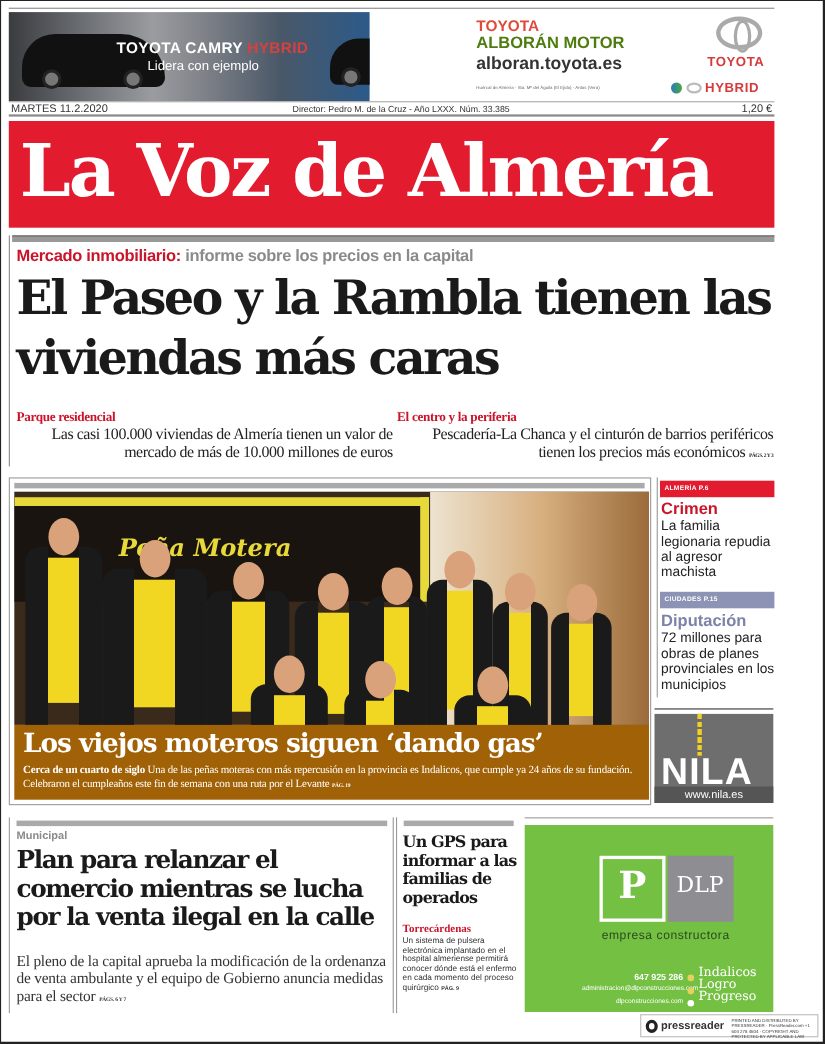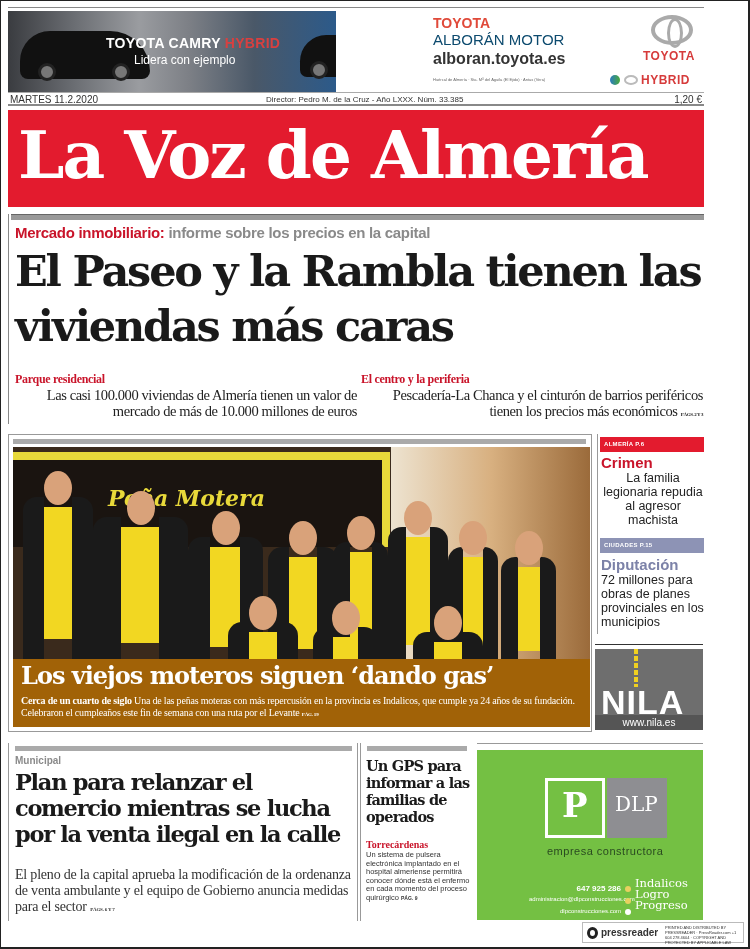--- a/index.html
+++ b/index.html
@@ -11,21 +11,21 @@
   .ad-photo { position: absolute; left: 0; top: 3px; width: 328px; height: 81px; background: linear-gradient(90deg,#3a3c40 0%,#6a6d72 20%,#9a9ca0 40%,#7d8086 55%,#4a5868 75%,#2c5a8a 100%); overflow: hidden; }
   .car { position: absolute; background: #111; border-radius: 30px 40px 8px 8px; }
   .car.left { left: 12px; top: 20px; width: 130px; height: 48px; }
   .car.right { left: 292px; top: 24px; width: 110px; height: 42px; }
   .wheel { position: absolute; width: 18px; height: 18px; border-radius: 50%; background: #777; border: 3px solid #222; }
   .ad-title { position: absolute; left: 98px; top: 24px; font-size: 14px; color: #fff; font-weight: bold; letter-spacing: 0.3px; }
   .ad-title .hybrid { color: #d84040; }
   .ad-sub { position: absolute; left: 126px; top: 42px; font-size: 12px; color: #fff; }
   .ad-right { position: absolute; left: 417px; top: 3px; width: 279px; height: 81px; background: #fff; }
   .ad-brand { position: absolute; left: 8px; top: 4px; font-size: 14px; color: #e04a3a; font-weight: bold; }
-  .ad-dealer { position: absolute; left: 8px; top: 20px; font-size: 15px; font-weight: normal; color: #0c4a6e; }
+  .ad-dealer { position: absolute; left: 8px; top: 20px; font-size: 15px; font-weight: bold; color: #4d7c0f; }
   .ad-url { position: absolute; left: 8px; top: 39px; font-size: 16px; font-weight: bold; color: #333; }
   .ad-addr { position: absolute; left: 8px; top: 66px; font-size: 4px; color: #666; }
   .toyota-emblem { position: absolute; left: 226px; top: 4px; width: 42px; height: 30px; border: 4px solid #aaa; border-radius: 50%; }
   .toyota-emblem::after { content: ""; position: absolute; left: 12px; top: -1px; width: 10px; height: 24px; border: 3px solid #aaa; border-radius: 50%; }
   .toyota-word { position: absolute; left: 218px; top: 38px; font-size: 12px; font-weight: bold; color: #d63b3b; letter-spacing: 0.5px; }
   .hybrid-dot { position: absolute; left: 185px; top: 64px; width: 10px; height: 10px; border-radius: 50%; background: linear-gradient(90deg,#2b7bc0,#4aaa3a); }
   .hybrid-emblem { position: absolute; left: 199px; top: 64px; width: 14px; height: 10px; border: 2px solid #bbb; border-radius: 50%; }
   .hybrid-word { position: absolute; left: 216px; top: 62px; font-size: 12px; font-weight: bold; color: #d63b3b; letter-spacing: 0.5px; }
 
   
@@ -70,21 +70,21 @@
 
   
   .briefs { position: absolute; left: 596px; top: 433px; width: 107px; height: 200px; border-left: 1px solid #999; }
   .brief-tag { position: absolute; left: 2px; width: 104px; height: 15px; font-size: 6px; font-weight: bold; color: #fff; padding: 4px 0 0 4px; letter-spacing: 0.3px; }
   .brief-tag.red { top: 3px; background: #e31b2e; }
   .brief-tag.slate { top: 104px; background: #8d93b5; }
   .brief-title { position: absolute; left: 3px; font-size: 15px; font-weight: bold; }
   .brief-title.red { top: 20px; color: #c9142a; }
   .brief-title.slate { top: 122px; color: #7c82a8; }
   .brief-text { position: absolute; left: 3px; width: 104px; font-size: 12.5px; line-height: 14px; color: #222; }
-  .brief-text.t1 { top: 37px; text-align: center; }
+  .brief-text.t1 { top: 37px; }
   .brief-text.t2 { top: 139px; }
 
   
   .nila-ad { position: absolute; left: 594px; top: 643px; width: 108px; height: 86px; border-top: 1px solid #333; }
   .nila-box { position: absolute; left: 0; top: 4px; width: 108px; height: 81px; background: #6e6e6e; }
   .nila-bar { position: absolute; left: 39px; top: 0; width: 4px; height: 38px; background: repeating-linear-gradient(180deg,#f0d020 0 5px,#6e6e6e 5px 7px); }
   .nila-word { position: absolute; left: 6px; top: 34px; font-size: 34px; font-weight: bold; color: #fff; letter-spacing: 1px; }
   .nila-url { position: absolute; left: 0; bottom: 0; width: 108px; height: 15px; background: #555; font-size: 10px; color: #fff; text-align: center; line-height: 15px; }
 
   

